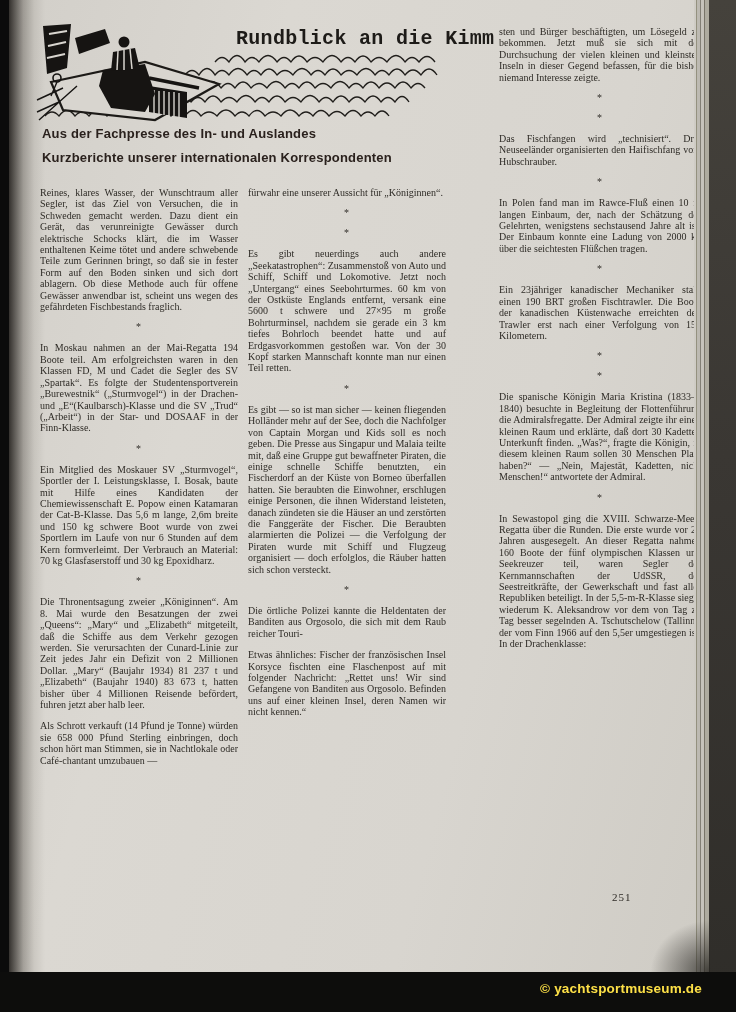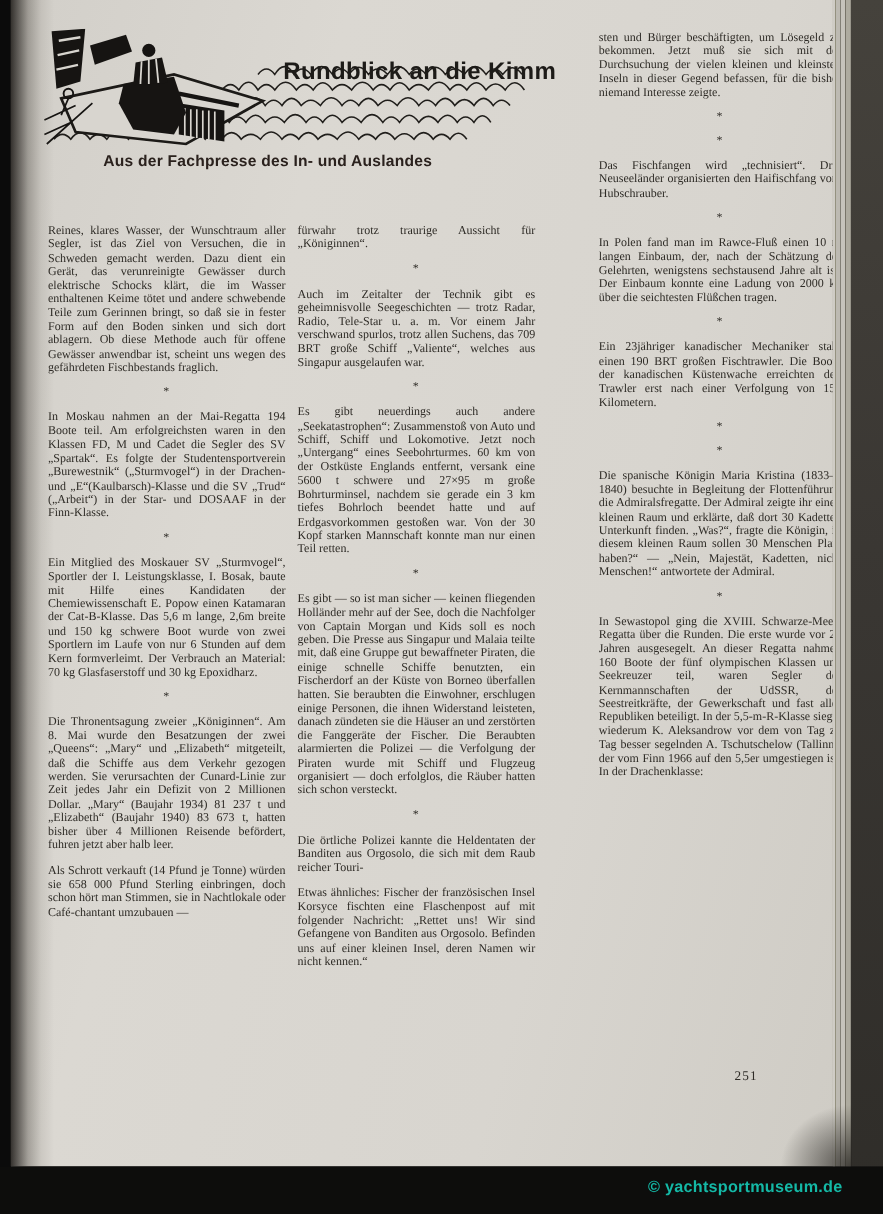--- a/index.html
+++ b/index.html
@@ -10,28 +10,28 @@
     background:linear-gradient(105deg,#d2cfc9,#dbd8d2 30%,#d8d5cf 68%,#cfccc5);}
   .edge-left-black{position:absolute;left:0;top:0;width:9px;height:1012px;background:#0b0b0b;}
   .edge-left-shadow{position:absolute;left:9px;top:0;width:36px;height:972px;
     background:linear-gradient(90deg,rgba(24,21,18,.85),rgba(60,55,48,.35) 40%,rgba(90,85,75,.12) 70%,rgba(90,85,75,0));}
   .edge-right-pages{position:absolute;left:694px;top:0;width:15px;height:972px;
     background:repeating-linear-gradient(90deg,#cfccc5 0 2px,#94917f 2px 3px,#bdbab2 3px 6px,#827f75 6px 7px,#c6c3bb 7px 10px,#787468 10px 11px,#aeab9f 11px 15px);}
   .corner-shadow{position:absolute;left:650px;top:920px;width:60px;height:52px;
     background:radial-gradient(ellipse at 100% 100%,rgba(40,38,34,.8),rgba(40,38,34,0) 70%);}
   .bottom-strip{position:absolute;left:0;bottom:0;width:736px;height:40px;background:#0d0d0c;}
   .watermark{position:absolute;right:34px;top:9px;font-family:"Liberation Sans",sans-serif;
-    font-weight:700;font-size:13.5px;color:#14b8a6;letter-spacing:.2px;}
+    font-weight:700;font-size:13.5px;color:#fde047;letter-spacing:.2px;}
 
   .illust{position:absolute;left:36px;top:24px;width:412px;height:100px;}
   .page-title{position:absolute;left:236px;top:27px;width:212px;text-align:left;white-space:nowrap;
-    font-family:Liberation Sans, sans-serif;font-weight:700;font-size:20px;color:#1d1b18;letter-spacing:.3px;margin-top:22px;}
+    font-family:Liberation Mono, monospace;font-weight:700;font-size:20px;color:#1d1b18;letter-spacing:.3px;}
   .subtitles{position:absolute;left:42px;top:126px;width:400px;
     font-family:"Liberation Sans",sans-serif;font-weight:700;font-size:13px;color:#2a211d;}
-  .subtitles div{margin-bottom:9px;letter-spacing:.2px;margin-left:44px;}
+  .subtitles div{margin-bottom:9px;letter-spacing:.2px;}
 
   .col{position:absolute;font-size:10px;line-height:11.4px;color:#2e2b26;text-align:justify;
     font-family:"Liberation Serif",serif;}
   .col p{margin:0 0 10px;}
   .sep{text-align:center;font-size:10px;line-height:10px;margin:3px 0 10px;letter-spacing:1px;color:#2e2b26;}
   .col1{left:40px;top:187px;width:198px;}
   .col2{left:248px;top:187px;width:198px;}
   .col3{left:458px;top:26px;width:202px;margin-left:41px;}
   .page-number{position:absolute;left:612px;top:891px;font-size:11px;color:#2e2b26;
     font-family:"Liberation Serif",serif;letter-spacing:1px;}
@@ -79,20 +79,21 @@
       <polygon points="38,14 68,5 73,19 42,30" fill="#161412"></polygon>
       <circle cx="20" cy="54" r="4" fill="none" stroke="#161412" stroke-width="1.6"></circle>
       <path d="M20,58 L14,72 M2,96 L40,62 M0,76 L26,64 M0,88 L22,78" stroke="#161412" stroke-width="1.4" fill="none"></path>
     </g>
   </svg>
 
   <div class="page-title">Rundblick an die Kimm</div>
 
   <div class="subtitles">
     <div>Aus der Fachpresse des In- und Auslandes</div>
+    <div>Kurzberichte unserer internationalen Korrespondenten</div>
   </div>
 
   <div class="col col1">
 
       <p>Reines, klares Wasser, der Wunschtraum aller Segler, ist das Ziel von Versuchen, die in Schweden gemacht werden. Dazu dient ein Gerät, das verunreinigte Gewässer durch elektrische Schocks klärt, die im Wasser enthaltenen Keime tötet und andere schwebende Teile zum Gerinnen bringt, so daß sie in fester Form auf den Boden sinken und sich dort ablagern. Ob diese Methode auch für offene Gewässer anwendbar ist, scheint uns wegen des gefährdeten Fischbestands fraglich.</p>
       <div class="sep">*</div>
 
       <p>In Moskau nahmen an der Mai-Regatta 194 Boote teil. Am erfolgreichsten waren in den Klassen FD, M und Cadet die Segler des SV „Spartak“. Es folgte der Studentensportverein „Burewestnik“ („Sturmvogel“) in der Drachen- und „E“(Kaulbarsch)-Klasse und die SV „Trud“ („Arbeit“) in der Star- und DOSAAF in der Finn-Klasse.</p>
       <div class="sep">*</div>
 
@@ -100,24 +101,23 @@
       <div class="sep">*</div>
 
       <p>Die Thronentsagung zweier „Königinnen“. Am 8. Mai wurde den Besatzungen der zwei „Queens“: „Mary“ und „Elizabeth“ mitgeteilt, daß die Schiffe aus dem Verkehr gezogen werden. Sie verursachten der Cunard-Linie zur Zeit jedes Jahr ein Defizit von 2 Millionen Dollar. „Mary“ (Baujahr 1934) 81 237 t und „Elizabeth“ (Baujahr 1940) 83 673 t, hatten bisher über 4 Millionen Reisende befördert, fuhren jetzt aber halb leer.</p>
 
       <p>Als Schrott verkauft (14 Pfund je Tonne) würden sie 658 000 Pfund Sterling einbringen, doch schon hört man Stimmen, sie in Nachtlokale oder Café-chantant umzubauen —</p>
 
     </div>
 
   <div class="col col2">
 
-      <p>fürwahr trotz traurige Aussicht für „Königinnen“.</p>
+      <p>fürwahr eine unserer Aussicht für „Königinnen“.</p>
       <div class="sep">*</div>
 
-      <p>Auch im Zeitalter der Technik gibt es geheimnisvolle Seegeschichten — trotz Radar, Radio, Tele-Star u. a. m. Vor einem Jahr verschwand spurlos, trotz allen Suchens, das 709 BRT große Schiff „Valiente“, welches aus Singapur ausgelaufen war.</p>
       <div class="sep">*</div>
 
       <p>Es gibt neuerdings auch andere „Seekatastrophen“: Zusammenstoß von Auto und Schiff, Schiff und Lokomotive. Jetzt noch „Untergang“ eines Seebohrturmes. 60 km von der Ostküste Englands entfernt, versank eine 5600 t schwere und 27×95 m große Bohrturminsel, nachdem sie gerade ein 3 km tiefes Bohrloch beendet hatte und auf Erdgasvorkommen gestoßen war. Von der 30 Kopf starken Mannschaft konnte man nur einen Teil retten.</p>
       <div class="sep">*</div>
 
       <p>Es gibt — so ist man sicher — keinen fliegenden Holländer mehr auf der See, doch die Nachfolger von Captain Morgan und Kids soll es noch geben. Die Presse aus Singapur und Malaia teilte mit, daß eine Gruppe gut bewaffneter Piraten, die einige schnelle Schiffe benutzten, ein Fischerdorf an der Küste von Borneo überfallen hatten. Sie beraubten die Einwohner, erschlugen einige Personen, die ihnen Widerstand leisteten, danach zündeten sie die Häuser an und zerstörten die Fanggeräte der Fischer. Die Beraubten alarmierten die Polizei — die Verfolgung der Piraten wurde mit Schiff und Flugzeug organisiert — doch erfolglos, die Räuber hatten sich schon versteckt.</p>
       <div class="sep">*</div>
 
       <p>Die örtliche Polizei kannte die Heldentaten der Banditen aus Orgosolo, die sich mit dem Raub reicher Touri-</p>
 

